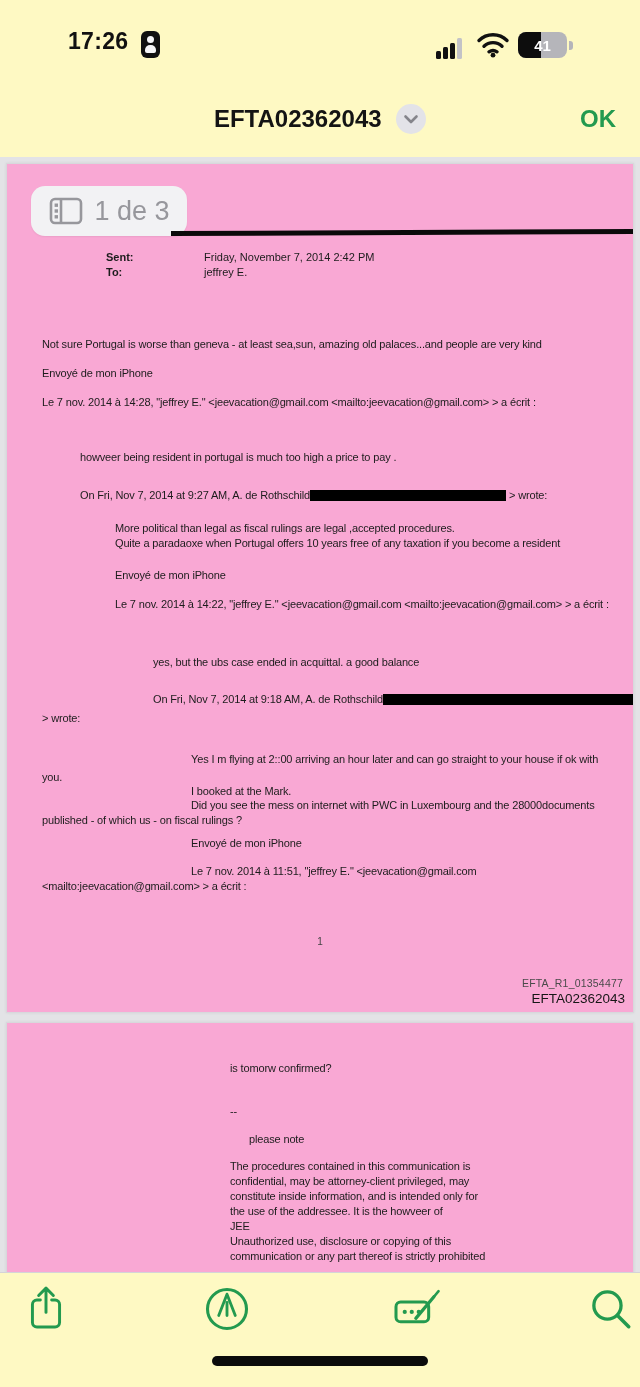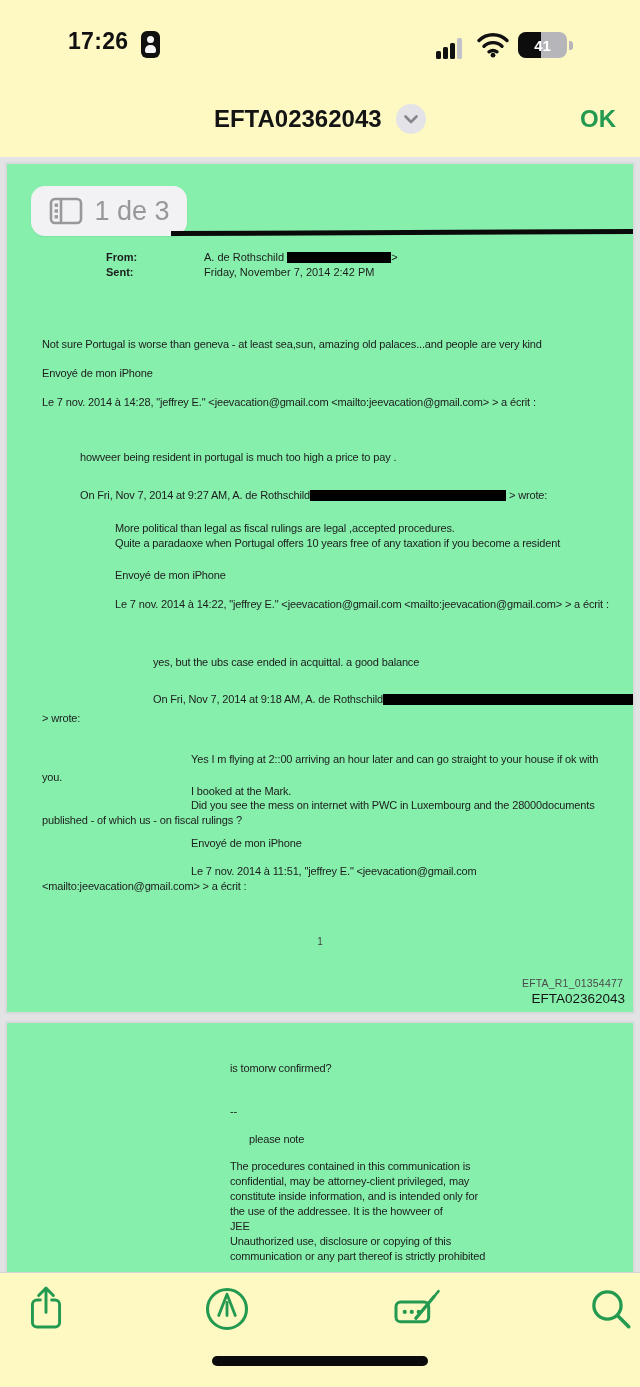--- a/index.html
+++ b/index.html
@@ -27,21 +27,21 @@
   .battery-nub{position:absolute;left:569px;top:41px;width:4px;height:9px;border-radius:0 3px 3px 0;background:#b5b5ba;}
   
   .nav-bar{top:90px;height:67px;border-bottom:1px solid #d4d4d8;}
   .nav-title-wrap{position:absolute;left:0;right:0;top:14px;text-align:center;}
   .nav-title{font-size:24px;font-weight:700;color:#141414;display:inline-block;vertical-align:middle;}
   .chevron-circle{display:inline-block;vertical-align:middle;margin-left:10px;width:30px;height:30px;border-radius:50%;
                   background:#e3e3e8;position:relative;}
   .ok-button{position:absolute;right:24px;top:15px;font-size:24px;font-weight:700;color:#239a4f;}
   
   .canvas{position:absolute;left:0;top:157px;width:640px;height:1115px;background:#e3e3e6;overflow:hidden;}
-  .page{position:absolute;left:6px;width:628px;background:#86efac;border:1px solid #d8d8dc;box-sizing:border-box;
+  .page{position:absolute;left:6px;width:628px;background:#f9a8d4;border:1px solid #d8d8dc;box-sizing:border-box;
         box-shadow:0 0 3px rgba(0,0,0,.07);overflow:hidden;}
   .page1{top:6px;height:850px;}
   .page2{top:865px;height:260px;}
   .page-chip{position:absolute;left:24px;top:22px;width:156px;height:50px;background:#f2f2f4;border-radius:14px;
              display:flex;align-items:center;justify-content:center;gap:10px;box-shadow:0 1px 2px rgba(0,0,0,.06);}
   .page-chip .chip-label{font-size:27px;color:#97979c;}
   .scan-rule{position:absolute;left:164px;right:0;top:66px;height:5px;background:#0a0a0a;transform:rotate(-0.25deg);}
   .mail-header{position:absolute;left:99px;top:86px;}
   .mh-row{font-size:11px;line-height:14.7px;color:#1c1c1c;white-space:nowrap;}
   .mh-label{display:inline-block;width:98px;font-weight:700;}
@@ -110,22 +110,22 @@
         <rect x="6.6" y="8.5" width="3.4" height="3.4" fill="#97979c"></rect>
         <rect x="6.6" y="14.3" width="3.4" height="3.4" fill="#97979c"></rect>
         <rect x="6.6" y="20.1" width="3.4" height="3.4" fill="#97979c"></rect>
       </svg>
       <span class="chip-label">1 de 3</span>
     </div>
 
     <div class="scan-rule"></div>
 
     <div class="mail-header" id="mail-header">
-        <div class="mh-row"><span class="mh-label">From:</span><span>A. de Rothschild </span><span class="redact" style="width: 104px;"></span><span>&gt;</span></div>
         <div class="mh-row"><span class="mh-label">Sent:</span><span>Friday, November 7, 2014 2:42 PM</span></div>
+        <div class="mh-row"><span class="mh-label">To:</span><span>jeffrey E.</span></div>
       </div>
 
     <div id="page1-lines">
         <div class="line" style="left: 35px; top: 174px;"><span>Not sure Portugal is worse than geneva - at least sea,sun, amazing old palaces...and people are very kind</span></div>
         <div class="line" style="left: 35px; top: 203px;"><span>Envoyé de mon iPhone</span></div>
         <div class="line" style="left: 35px; top: 232px;"><span>Le 7 nov. 2014 à 14:28, "jeffrey E." &lt;jeevacation@gmail.com &lt;mailto:jeevacation@gmail.com&gt; &gt; a écrit :</span></div>
         <div class="line" style="left: 73px; top: 287px;"><span>howveer  being resident in portugal is much too high a price to pay .</span></div>
         <div class="line" style="left: 73px; top: 325px;"><span>On Fri, Nov 7, 2014 at 9:27 AM, A. de Rothschild</span><span class="redact" style="width: 196px;"></span><span> &gt; wrote:</span></div>
         <div class="line" style="left: 108px; top: 358px;"><span>More political than legal as fiscal rulings are legal ,accepted procedures.</span></div>
         <div class="line" style="left: 108px; top: 373px;"><span>Quite a paradaoxe when Portugal offers 10 years free of any taxation if you become a resident</span></div>

